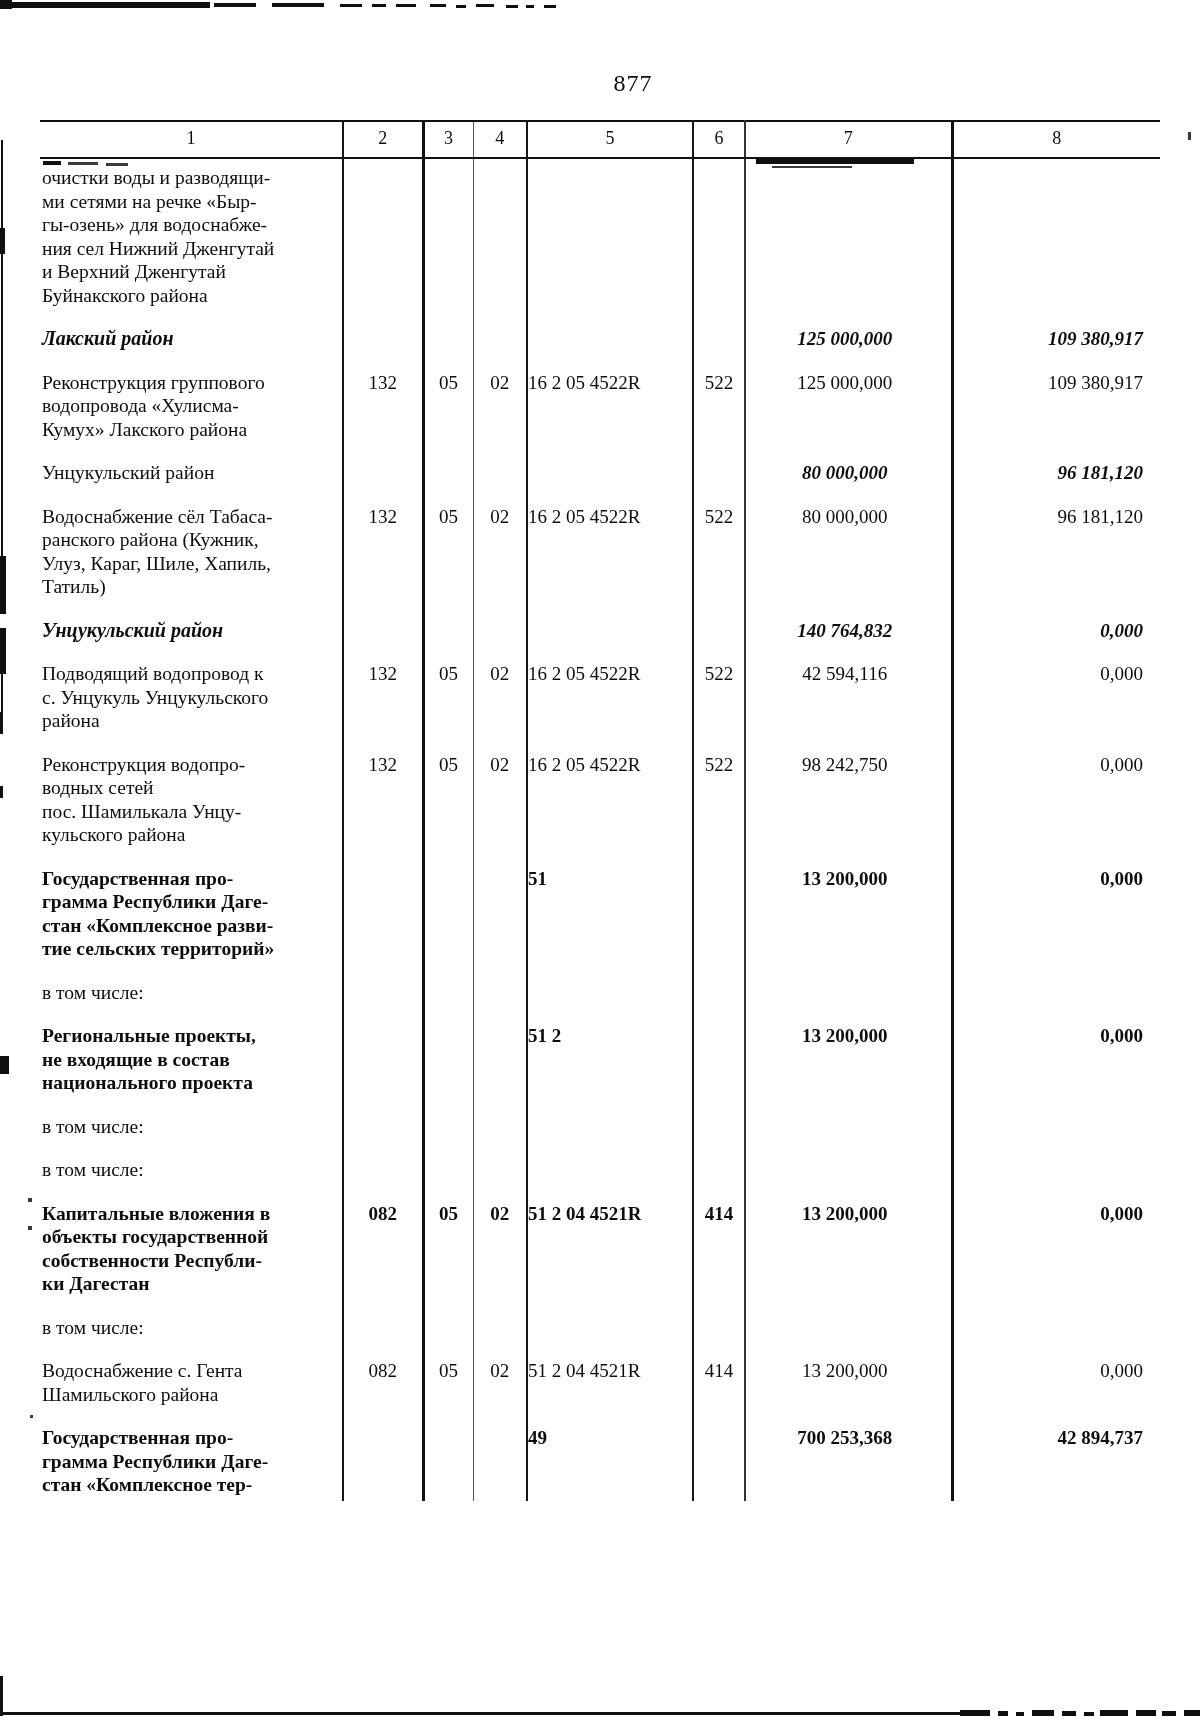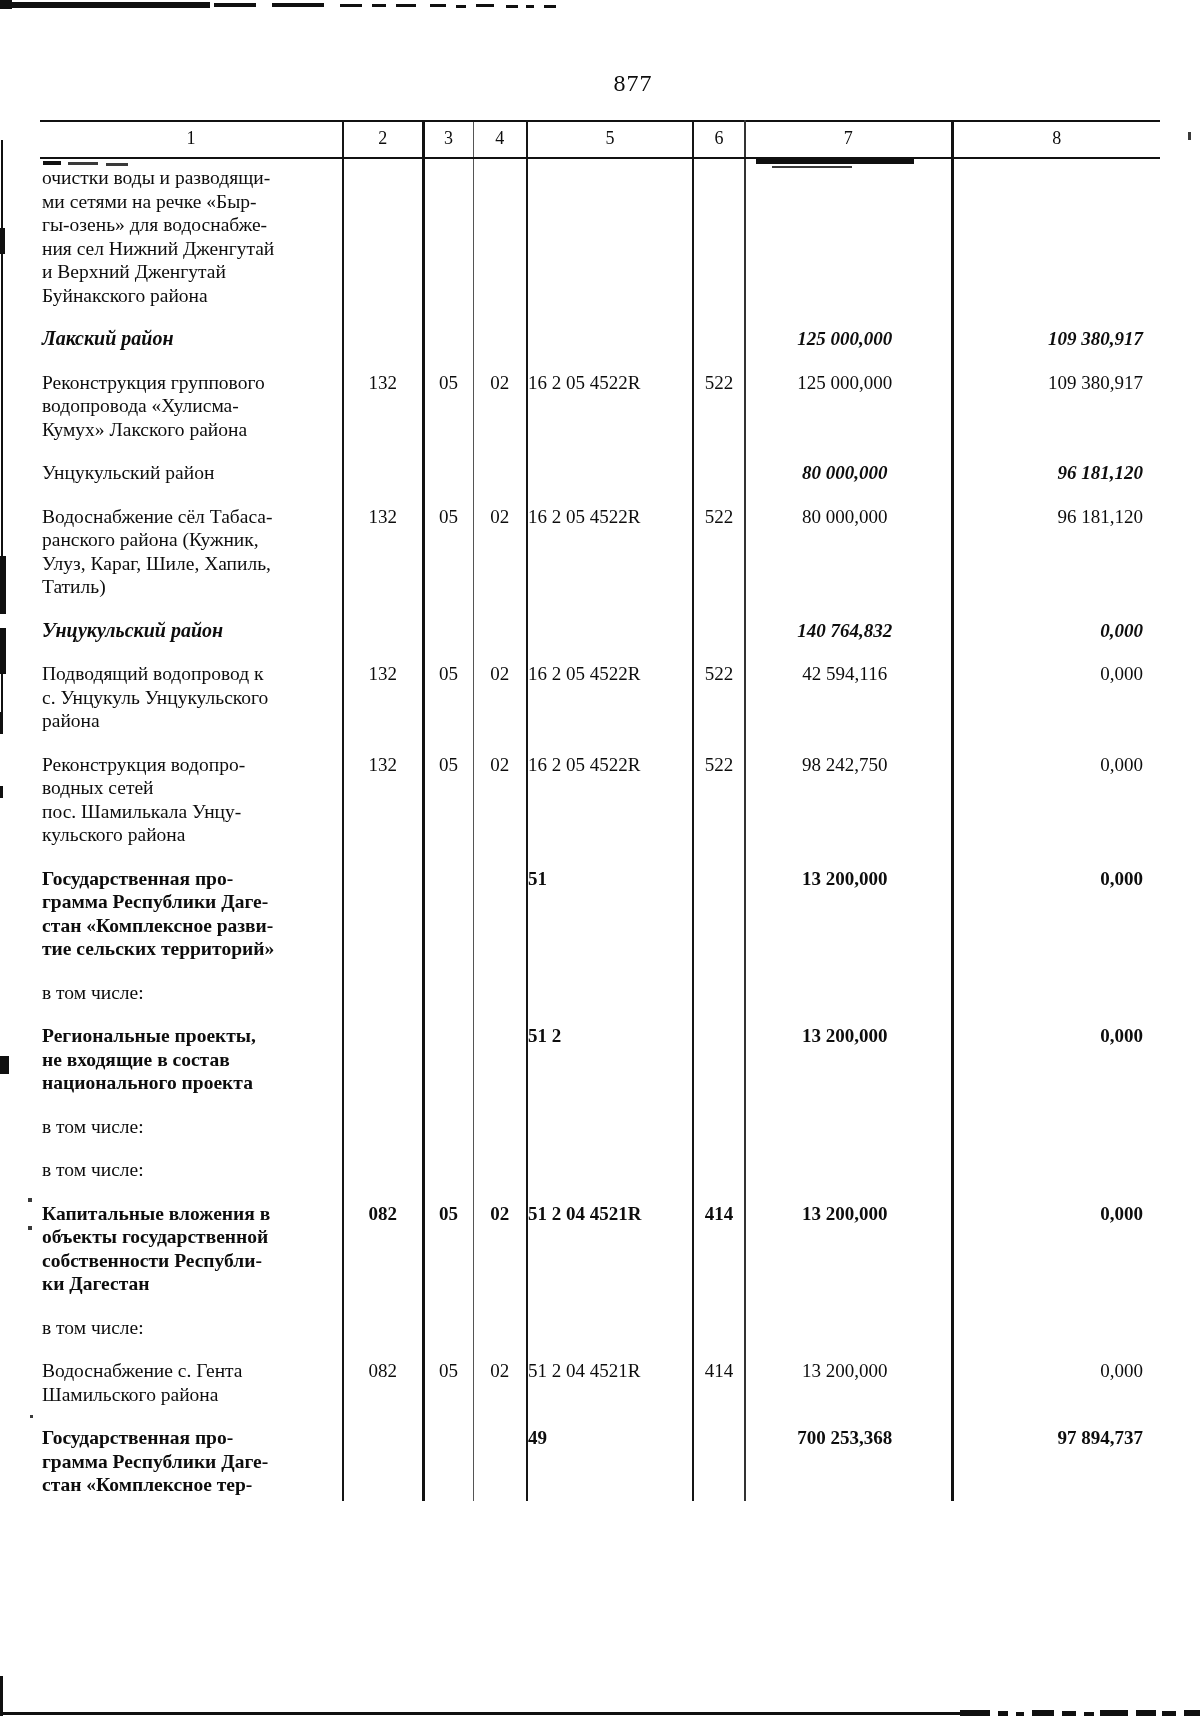--- a/index.html
+++ b/index.html
@@ -340,18 +340,18 @@
         <tr class="row-program">
           <td class="c1">Государственная про-
 грамма Республики Даге-
 стан «Комплексное тер-</td>
           <td class="c2"></td>
           <td class="c3"></td>
           <td class="c4"></td>
           <td class="c5">49</td>
           <td class="c6"></td>
           <td class="c7">700 253,368</td>
-          <td class="c8">97 894,737</td>
+          <td class="c8">42 894,737</td>
         </tr>
       </tbody>
   </table>
 
 </div>
 
 </body></html>

